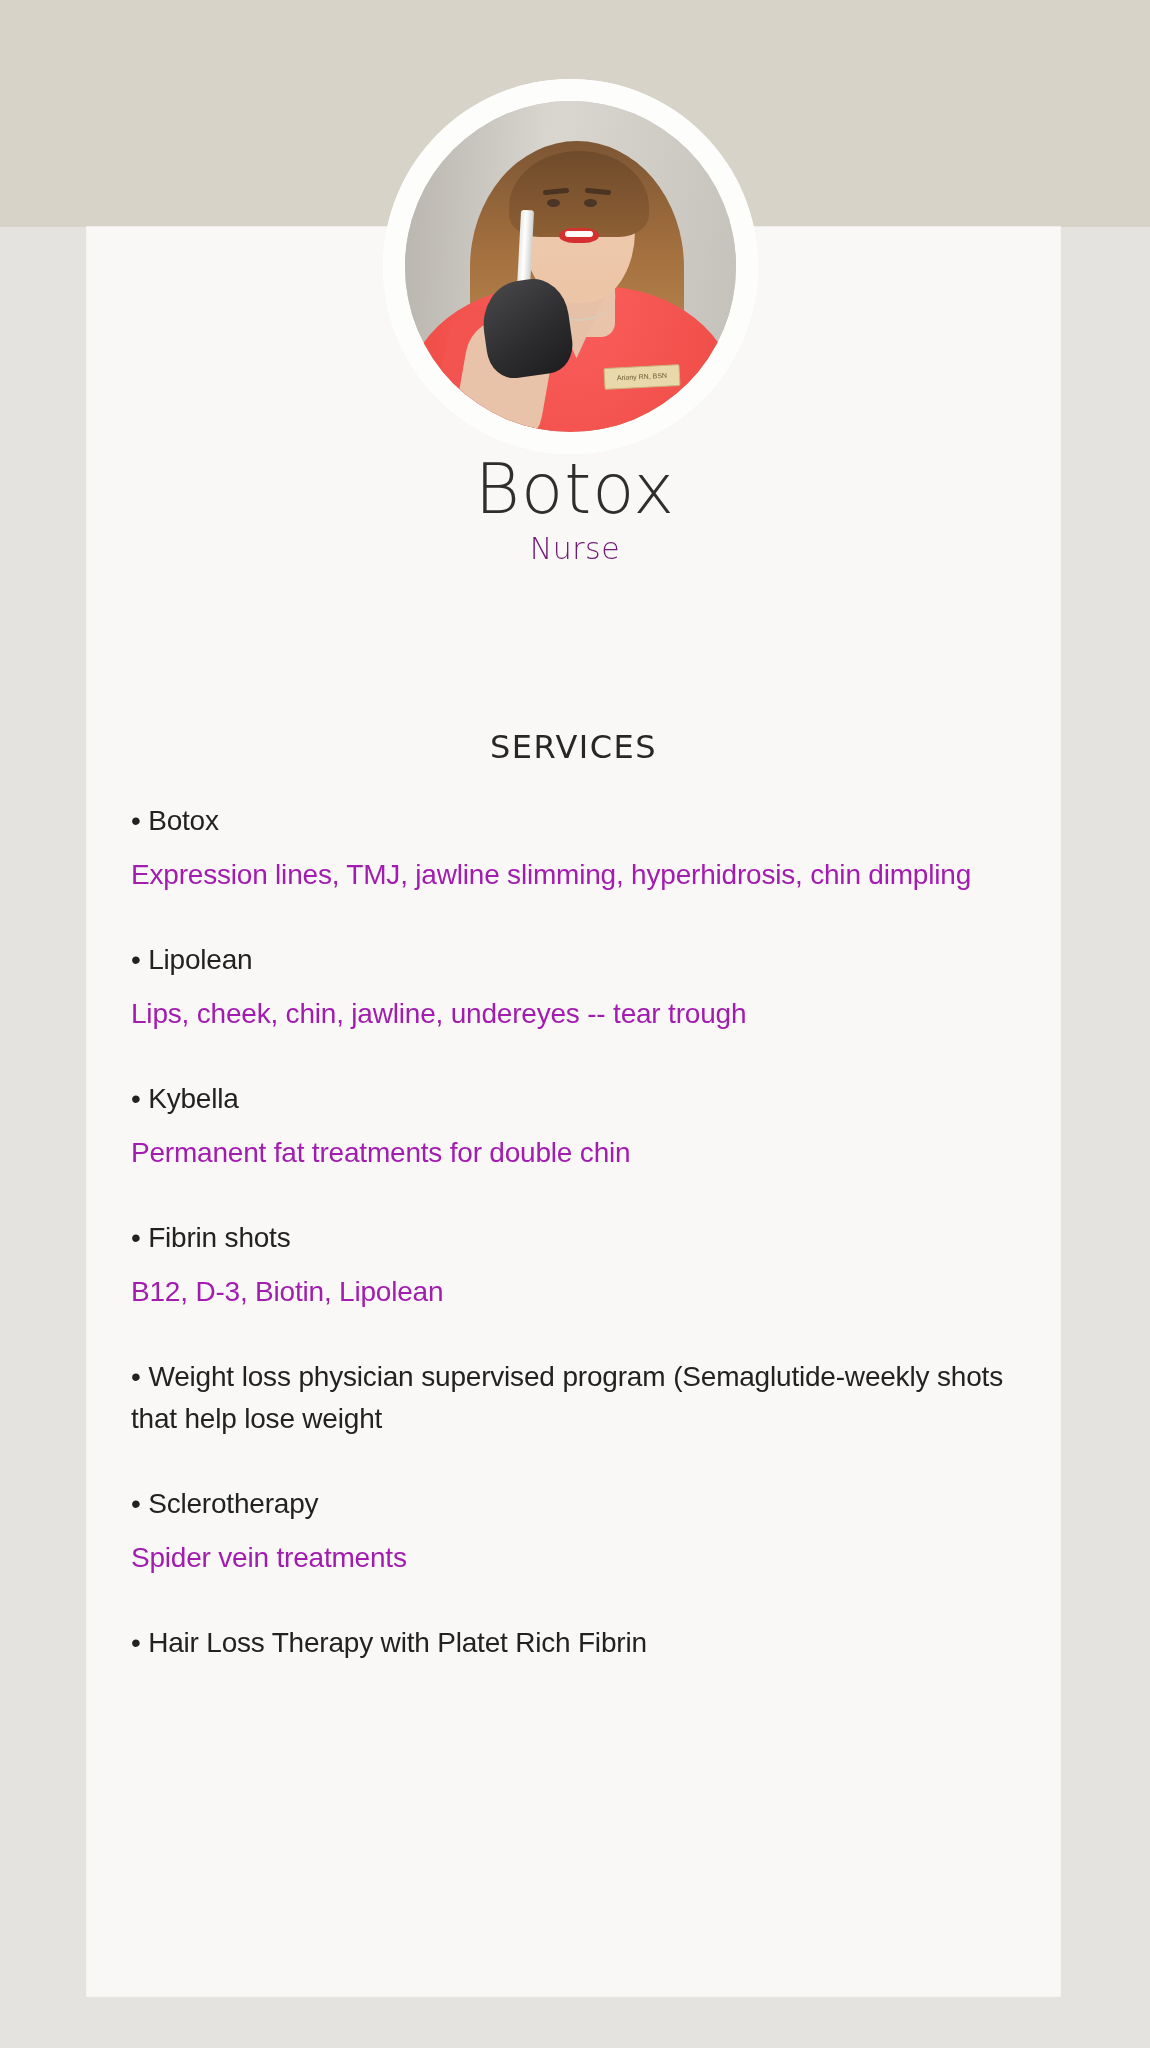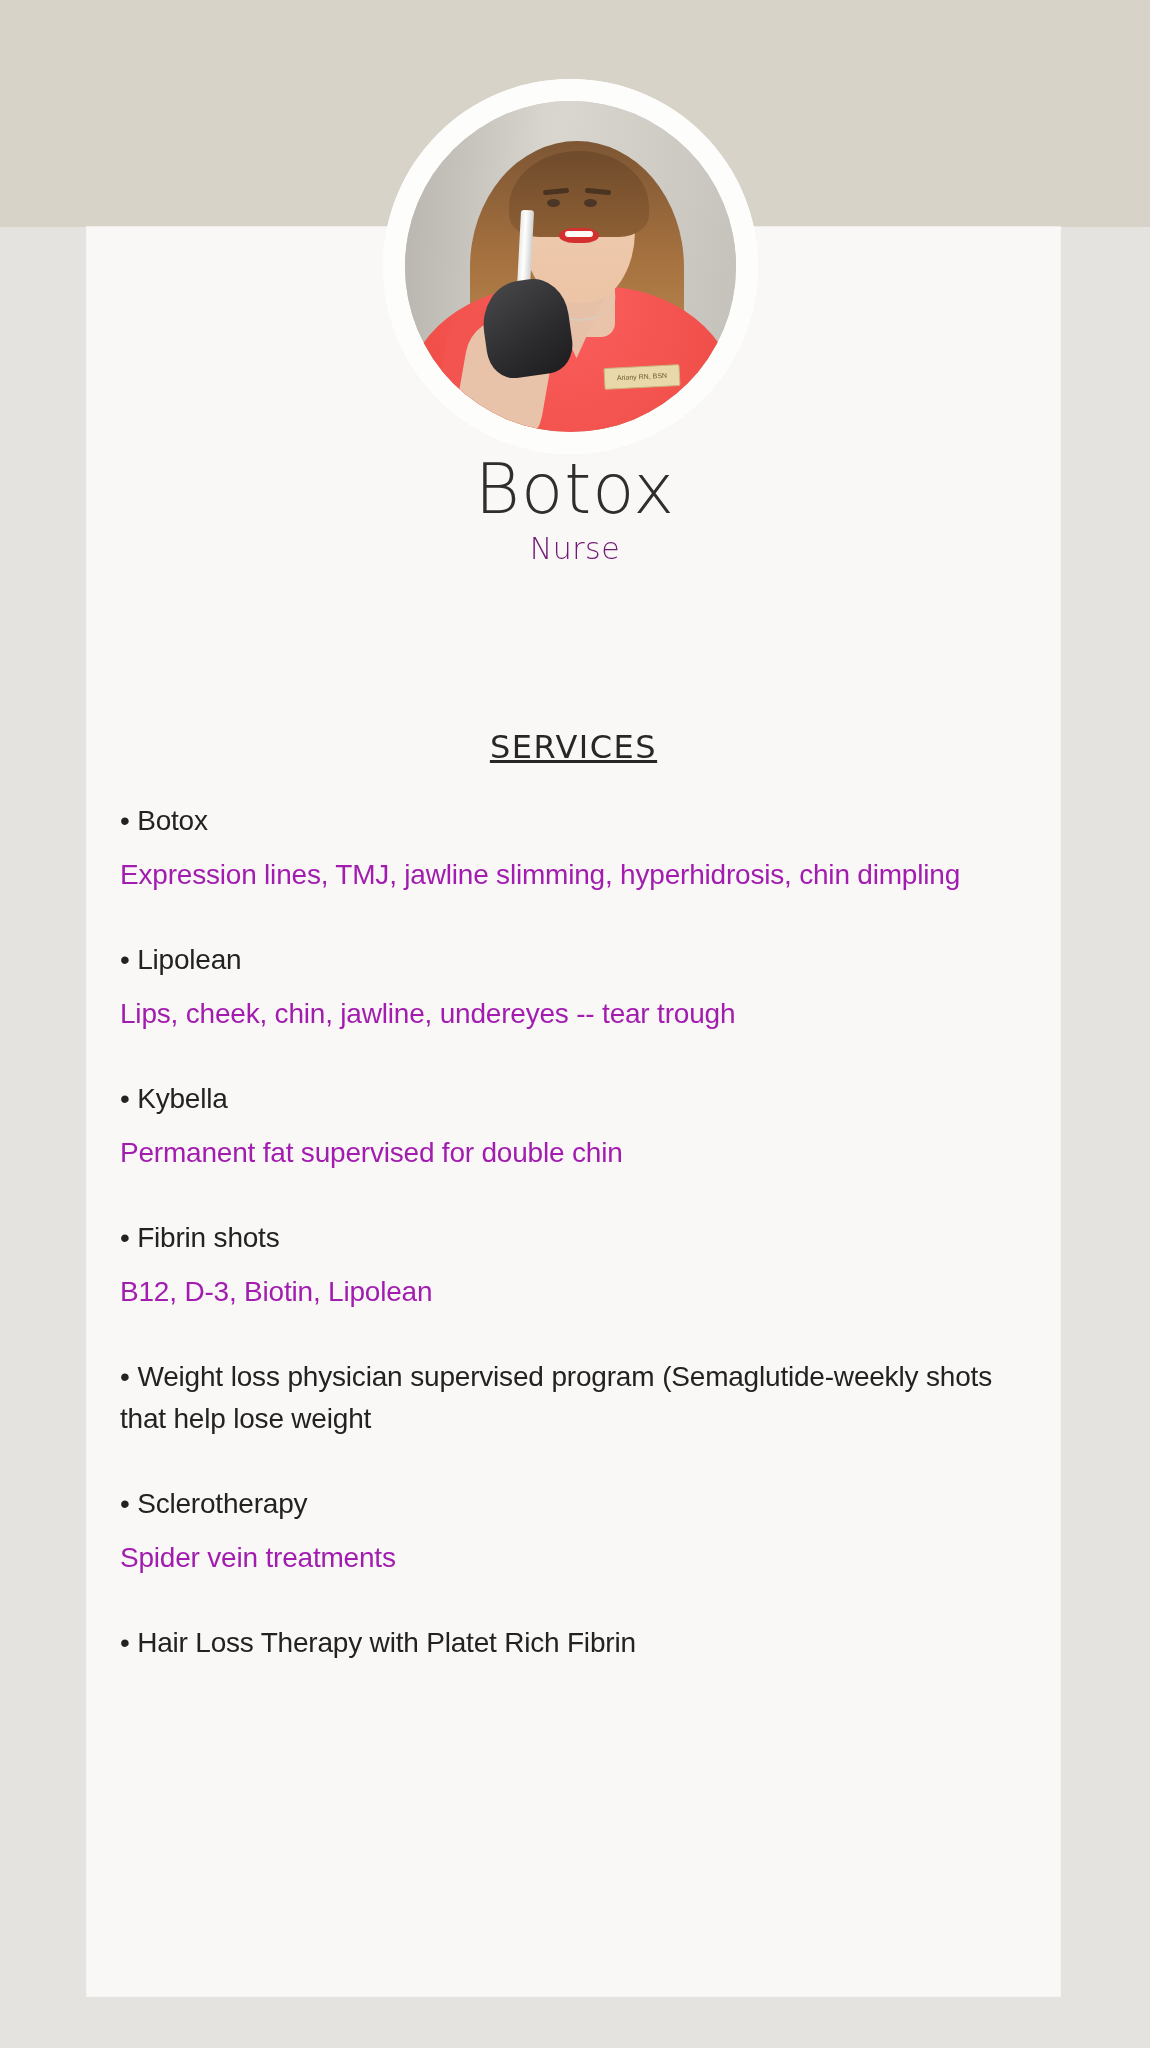--- a/index.html
+++ b/index.html
@@ -305,27 +305,26 @@
     position: absolute;
     left: 87px;
     top: 728px;
     width: 973px;
     text-align: center;
     font-family: "DejaVu Sans", sans-serif;
     font-size: 32px;
     font-weight: 400;
     letter-spacing: 1.5px;
     color: #272727;
-    text-decoration: underline;
   }
 
   
   .services-list {
     position: absolute;
-    left: 120px;
+    left: 131px;
     top: 800px;
     width: 872px;
   }
   .service-item {
     margin-bottom: 43px;
   }
   .service-item:last-child {
     margin-bottom: 0;
   }
   .service-title {
@@ -407,21 +406,21 @@
       <span class="service-desc">Expression lines, TMJ, jawline slimming, hyperhidrosis, chin dimpling</span>
     </div>
 
     <div class="service-item">
       <span class="service-title">• Lipolean</span>
       <span class="service-desc">Lips, cheek, chin, jawline, undereyes -- tear trough</span>
     </div>
 
     <div class="service-item">
       <span class="service-title">• Kybella</span>
-      <span class="service-desc">Permanent fat supervised for double chin</span>
+      <span class="service-desc">Permanent fat treatments for double chin</span>
     </div>
 
     <div class="service-item">
       <span class="service-title">• Fibrin shots</span>
       <span class="service-desc">B12, D-3, Biotin, Lipolean</span>
     </div>
 
     <div class="service-item justified wrapped">
       <span class="service-title">• Weight loss physician supervised program (Semaglutide-weekly shots that help lose weight</span>
     </div>

